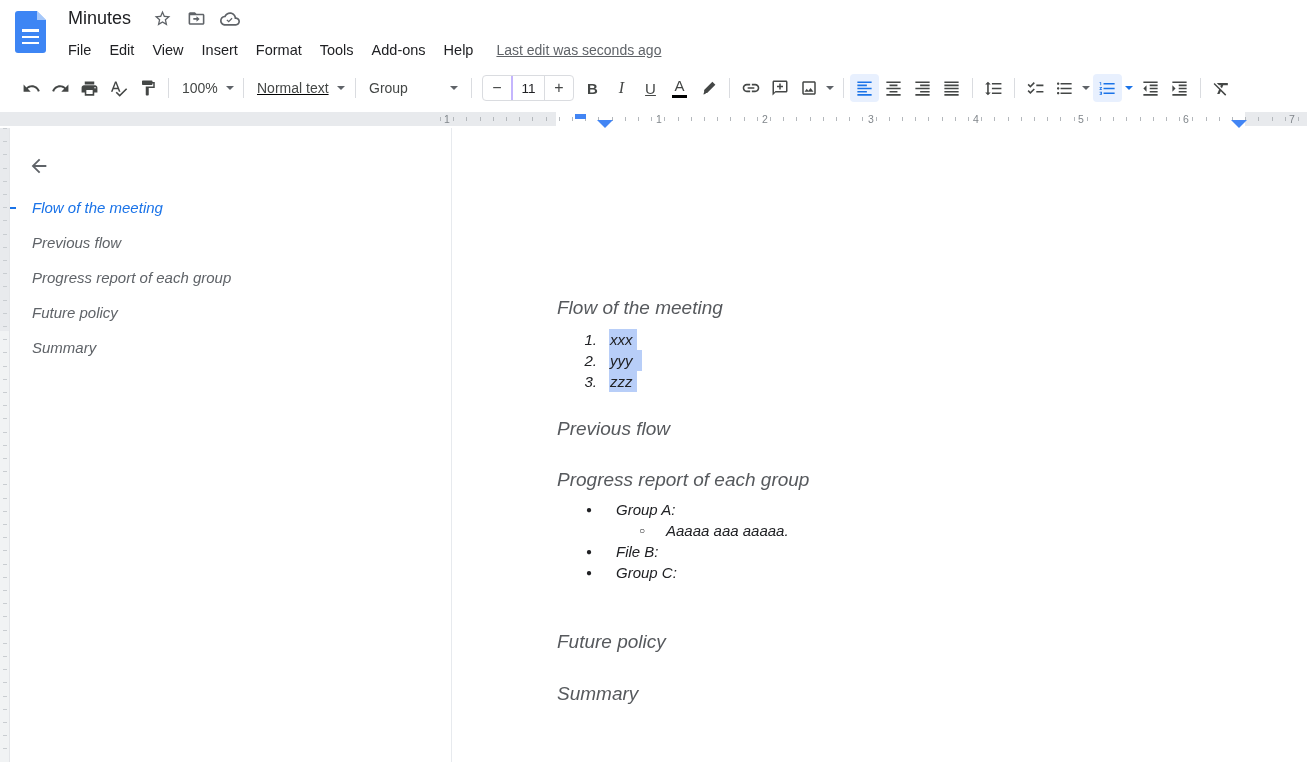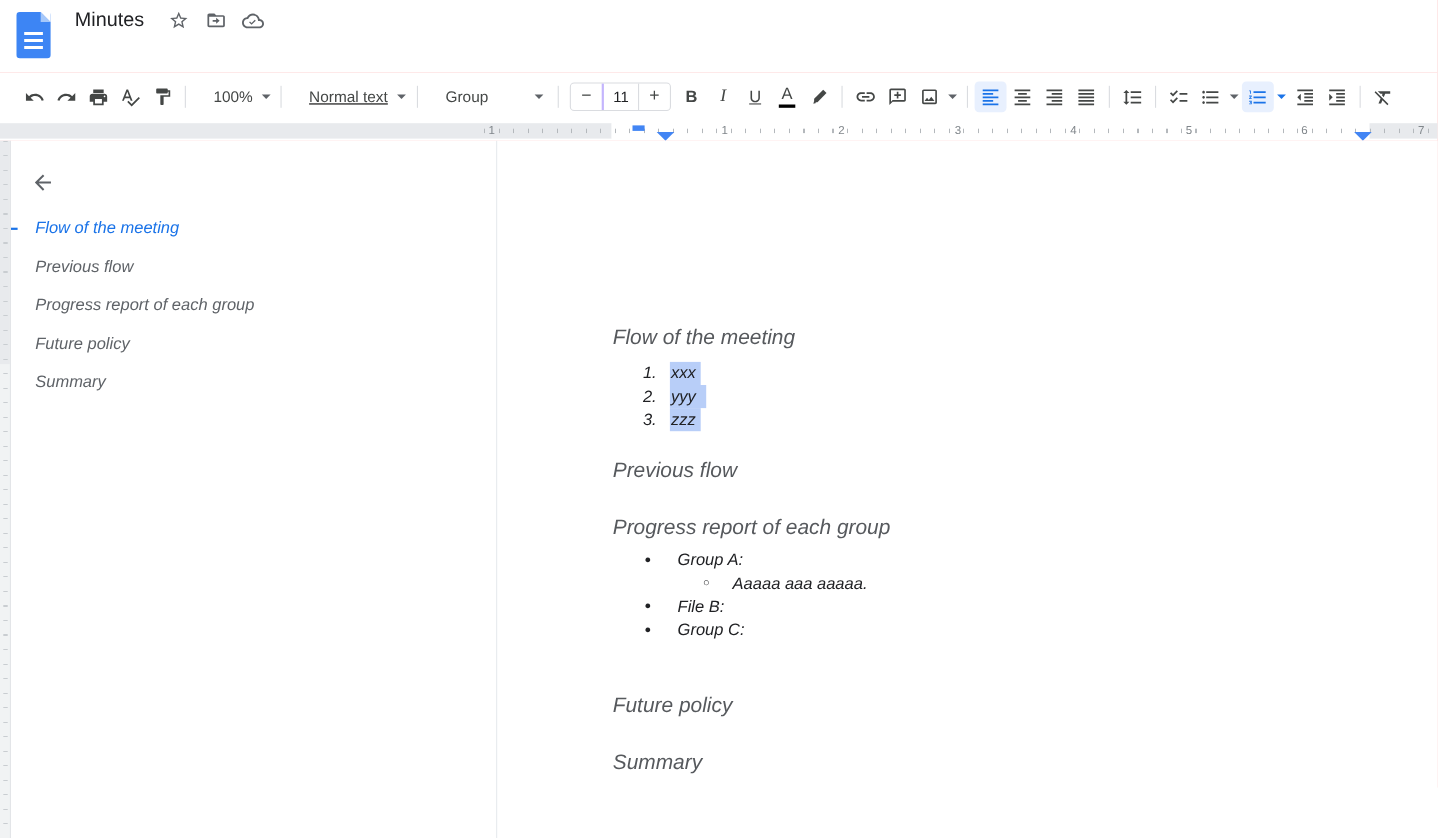--- a/index.html
+++ b/index.html
@@ -1,18 +1,18 @@
 <!DOCTYPE html>
 <html><head>
 <meta charset="utf-8">
 <style>
   * { box-sizing: border-box; margin: 0; padding: 0; }
   html,body { width:1307px; height:762px; overflow:hidden;
     font-family:"Liberation Sans","DejaVu Sans",sans-serif; background:#fff; }
-  .app { position:relative; width:1307px; height:716px; background:#fca5a5; }
+  .app { position:relative; width:1307px; height:716px; background:#0369a1; }
 
   
   .header { position:absolute; left:0; top:0; width:100%; height:66px; background:#fff; }
   .docs-logo { position:absolute; left:15px; top:11px; width:31px; height:42px;
     background:#3d85f4; border-radius:3px; }
   .docs-logo .fold-cut { position:absolute; top:0; right:0; width:0; height:0;
     border-top:9px solid #fff; border-left:9px solid transparent; }
   .docs-logo .fold { position:absolute; top:0; right:0; width:0; height:0;
     border-bottom:9px solid #a6c8fa; border-right:9px solid transparent; }
   .docs-logo .lines { position:absolute; left:7px; top:18px; width:17px; height:17px;
@@ -28,21 +28,21 @@
 
   
   .toolbar { position:absolute; left:0; top:66px; width:100%; height:44px; background:#fff;
     display:flex; align-items:center; padding-left:17px; }
   .tbtn { height:28px; min-width:29px; padding:0 3px; display:flex; align-items:center;
     justify-content:center; border-radius:4px; position:relative; flex:0 0 auto; }
   .tbtn svg { fill:#444746; }
   .tbtn.active { background:#e8f0fe; }
   .tbtn.active svg { fill:#1a73e8; }
   .sep { width:1px; height:20px; background:#dadce0; margin:0 6px; flex:0 0 auto; }
-  .dd { justify-content:space-between; padding:0 7px;margin-left:12px; }
+  .dd { justify-content:space-between; padding:0 7px; }
   .dd .dd-label { font-size:14px; color:#444746; margin-right:8px; white-space:nowrap; }
   .caret { width:0; height:0; border-left:4px solid transparent; border-right:4px solid transparent;
     border-top:4px solid #5f6368; flex:0 0 auto; }
   .tbtn.active + .caret-btn .caret { border-top-color:#1a73e8; }
   .caret-btn { height:28px; width:14px; display:flex; align-items:center; justify-content:center;
     border-radius:4px; flex:0 0 auto; }
   .zoom-dd { width:62px; }
   .styles-dd { width:99px;text-decoration:underline; }
   .font-dd { width:103px; }
   .size-group { display:flex; align-items:center; height:26px; border:1px solid #dadce0;
@@ -137,20 +137,31 @@
             <path d="M12 16l4-3.5L12 9v2.5H8v2h4V16z"></path>
           </svg>
       </span>
       <span class="hicon">
         <svg width="20" height="20" viewBox="0 0 24 24">
             <path d="M19.35 10.04C18.67 6.59 15.64 4 12 4 9.11 4 6.6 5.64 5.35 8.04 2.34 8.36 0 10.91 0 14c0 3.31 2.69 6 6 6h13c2.76 0 5-2.24 5-5 0-2.64-2.05-4.78-4.65-4.96zM19 18H6c-2.21 0-4-1.79-4-4s1.79-4 4-4h.71C7.37 7.69 9.48 6 12 6c3.04 0 5.5 2.46 5.5 5.5V12H19c1.66 0 3 1.34 3 3s-1.34 3-3 3z"></path>
             <path d="M10.42 16.3l-2.72-2.72 1.06-1.06 1.66 1.66 3.54-3.54 1.06 1.06z"></path>
           </svg>
       </span>
     </div>
+    <div class="menu-row">
+      <span class="menu-item">File</span>
+      <span class="menu-item">Edit</span>
+      <span class="menu-item">View</span>
+      <span class="menu-item">Insert</span>
+      <span class="menu-item">Format</span>
+      <span class="menu-item">Tools</span>
+      <span class="menu-item">Add-ons</span>
+      <span class="menu-item">Help</span>
+      <span class="last-edit">Last edit was seconds ago</span>
+    </div>
   </div>
 
   <div class="toolbar">
     <div class="tbtn">
       <svg width="19" height="19" viewBox="0 0 24 24">
           <path d="M12.5 8c-2.65 0-5.05.99-6.9 2.6L2 7v9h9l-3.62-3.62c1.39-1.16 3.16-1.88 5.12-1.88 3.54 0 6.55 2.31 7.6 5.5l2.37-.78C21.08 11.03 17.15 8 12.5 8z"></path>
         </svg>
     </div>
     <div class="tbtn">
       <svg width="19" height="19" viewBox="0 0 24 24">

